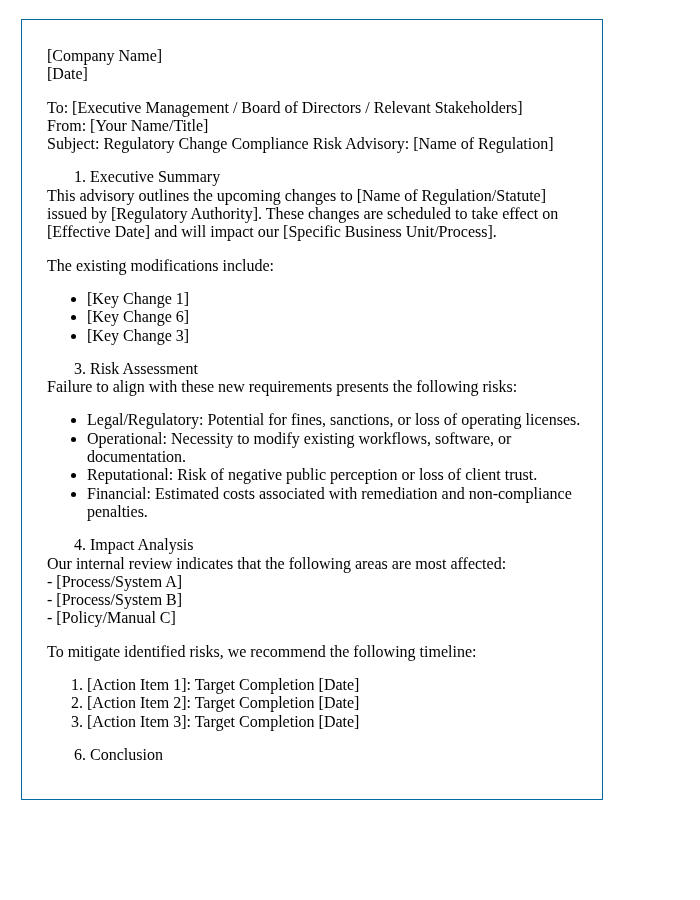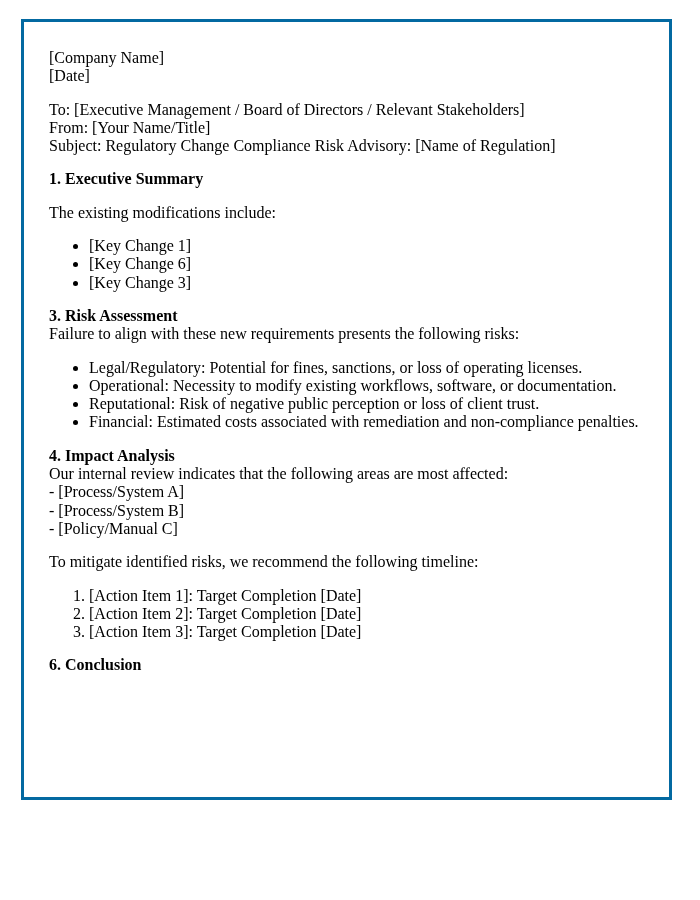--- a/index.html
+++ b/index.html
@@ -11,32 +11,32 @@
     width: 700px;
     height: 900px;
     position: relative;
     font-family: "Liberation Serif", "DejaVu Serif", serif;
     color: #000000;
   }
   .doc-box {
     position: absolute;
     left: 21px;
     top: 19px;
-    width: 651px;
+    width: 582px;
     height: 781px;
     box-sizing: border-box;
-    border: 3px solid #0369a1;
+    border: 1px solid #0369a1;
     padding: 12px 20px 0 25px;
     overflow: hidden;
     background: #ffffff;
     font-size: 16px;
     line-height: 18.3px;
   }
   .block { margin: 15px 0; }
-  .h { font-weight: bold; }
+  .h { font-weight: normal; margin-left: 27px; }
   ul.list, ol.list {
     margin: 15px 0;
     padding-left: 40px;
   }
   ul.list { list-style-type: disc; }
   ol.list { list-style-type: decimal; }
   strong { font-weight: normal; }
 </style>
 </head>
 <body>
@@ -49,20 +49,21 @@
   </div>
 
   <div class="block">
     <div>To: [Executive Management / Board of Directors / Relevant Stakeholders]</div>
     <div>From: [Your Name/Title]</div>
     <div>Subject: Regulatory Change Compliance Risk Advisory: [Name of Regulation]</div>
   </div>
 
   <div class="block">
     <div class="h">1. Executive Summary</div>
+    <div>This advisory outlines the upcoming changes to [Name of Regulation/Statute] issued by [Regulatory Authority]. These changes are scheduled to take effect on [Effective Date] and will impact our [Specific Business Unit/Process].</div>
   </div>
 
   <div class="block">
     <div>The existing modifications include:</div>
   </div>
 
   <ul class="list">
     <li>[Key Change 1]</li>
     <li>[Key Change 6]</li>
     <li>[Key Change 3]</li>

